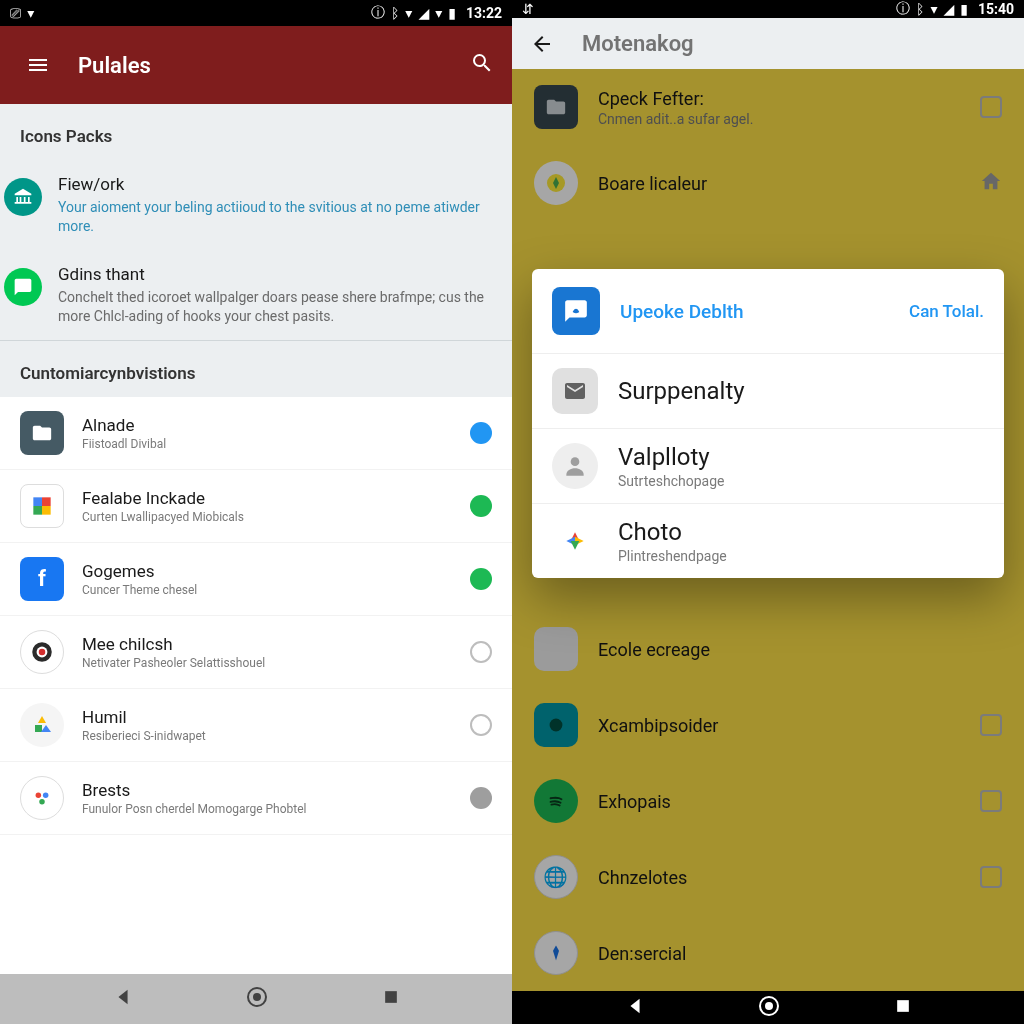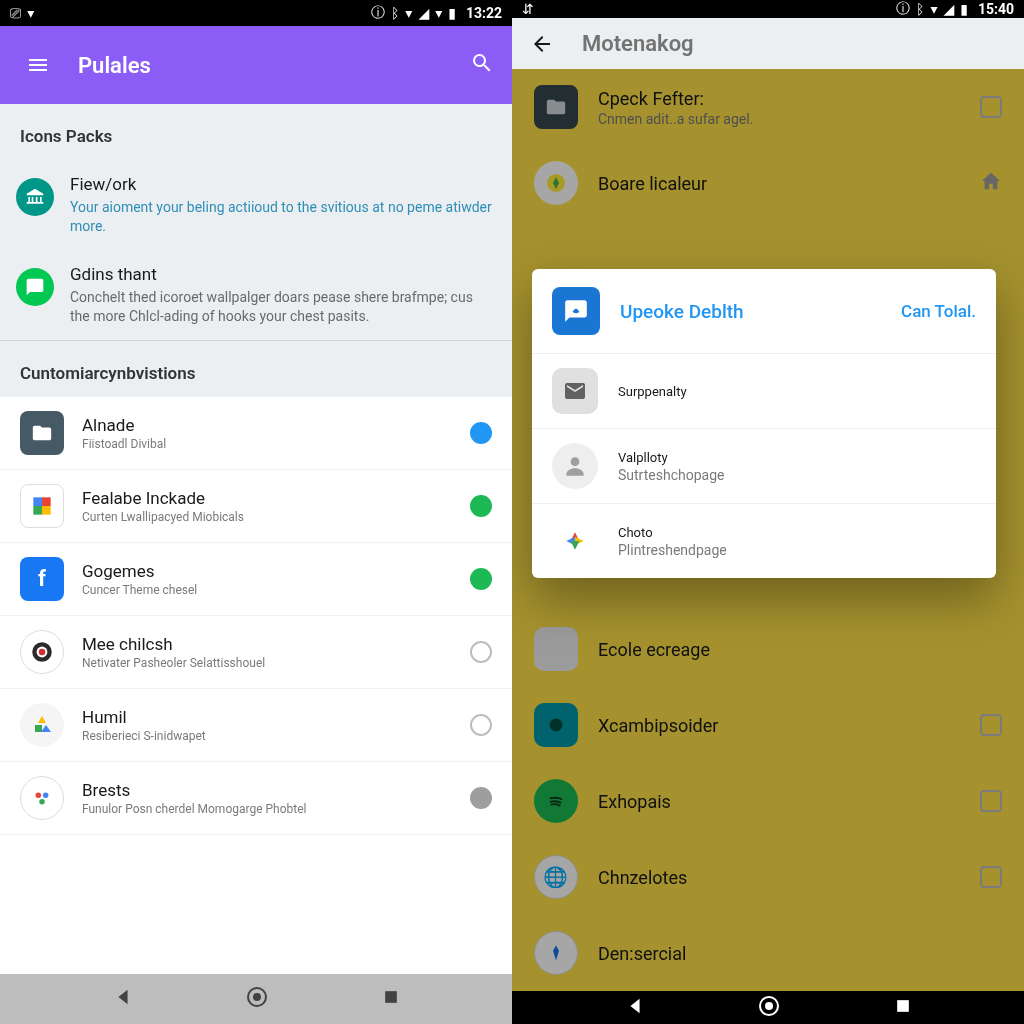--- a/index.html
+++ b/index.html
@@ -6,31 +6,31 @@
 body { display: flex; width: 1024px; height: 1024px; background: #fff; }
 .screen { width: 512px; height: 1024px; display: flex; flex-direction: column; position: relative; overflow: hidden; }
 
 
 .status-bar { height: 26px; background: #000; color: #fff; display: flex; align-items: center; justify-content: space-between; padding: 0 10px; font-size: 14px; }
 .status-left, .status-right { display: flex; align-items: center; gap: 6px; }
 .status-right .time { margin-left: 4px; font-weight: 700; }
 
 
 .toolbar { height: 78px; display: flex; align-items: center; padding: 0 18px; color: #fff; }
-.toolbar-dark { background: #8b5cf6; padding-left: 26px; }
+.toolbar-dark { background: #7f1d1d; padding-left: 26px; }
 .toolbar-light { background: #eceff1; color: #737373; }
 .toolbar .title { font-size: 22px; font-weight: 600; margin-left: 28px; }
 .toolbar .spacer { flex: 1; }
 .hamburger, .back-arrow { display: inline-flex; }
 
 
 .section-header { font-size: 17px; font-weight: 600; color: #333; padding: 22px 20px 14px; background: #eceff1; }
 
 
-.pack-item { display: flex; padding: 14px 16px; background: #eceff1; gap: 16px; align-items: flex-start; }
+.pack-item { display: flex; padding: 14px 4px; background: #eceff1; gap: 16px; align-items: flex-start; }
 .pack-item .pack-text { flex: 1; }
 .pack-item .pack-title { font-size: 17px; color: #1a1a1a; margin-bottom: 4px; }
 .pack-item .pack-desc { font-size: 14px; color: #2f8eb7; line-height: 1.35; }
 .pack-item .pack-desc.grey { color: #6a6a6a; }
 .pack-icon-circle { width: 38px; height: 38px; border-radius: 50%; display: flex; align-items: center; justify-content: center; flex-shrink: 0; margin-top: 4px; }
 
 
 .list { background: #fff; flex: 1; overflow: hidden; }
 .list-item { display: flex; align-items: center; padding: 14px 20px; gap: 18px; border-bottom: 1px solid #f2f2f2; }
 .list-item .app-icon { width: 44px; height: 44px; border-radius: 8px; display: flex; align-items: center; justify-content: center; flex-shrink: 0; }
@@ -46,27 +46,27 @@
 
 .dim-layer { position: absolute; inset: 0; background: rgba(0,0,0,0.35); }
 .right-content { position: relative; flex: 1; background: #fde047; }
 .right-list-item { display: flex; align-items: center; padding: 16px 22px; gap: 20px; }
 .right-list-item .app-icon { width: 44px; height: 44px; border-radius: 10px; background: #ddd; display:flex; align-items:center; justify-content:center; }
 .right-list-item .item-title { font-size: 18px; color: #1a1a1a; }
 .right-list-item .item-sub { font-size: 14px; color: #7a7a7a; margin-top: 2px; }
 .right-list-item .checkbox { width: 22px; height: 22px; border: 2px solid #bdbdbd; border-radius: 4px; }
 
 
-.dialog { position: absolute; left: 20px; right: 28px; top: 200px; background: #fff; border-radius: 6px; box-shadow: 0 20px 50px rgba(0,0,0,0.35); overflow: hidden; z-index: 10; }
+.dialog { position: absolute; left: 20px; right: 20px; top: 200px; background: #fff; border-radius: 6px; box-shadow: 0 20px 50px rgba(0,0,0,0.35); overflow: hidden; z-index: 10; }
 .dialog-header { display: flex; align-items: center; padding: 18px 20px; gap: 20px; }
 .dialog-header .dialog-title { font-size: 19px; font-weight: 500; color: #2196f3; flex: 1; }
 .dialog-header .dialog-action { font-size: 17px; font-weight: 500; color: #2196f3; }
 .dialog-item { display: flex; align-items: center; padding: 14px 20px; gap: 20px; border-top: 1px solid #eee; }
 .dialog-item .app-icon { width: 46px; height: 46px; border-radius: 50%; background: #eee; display:flex; align-items:center; justify-content:center; }
-.dialog-item .item-title { font-size: 13px; color: #1a1a1a; }
+.dialog-item .item-title { font-size: 24px; color: #1a1a1a; }
 .dialog-item .item-sub { font-size: 14px; color: #7a7a7a; margin-top: 2px; }
 
 
 .nav-bar { height: 50px; background: #000; display: flex; align-items: center; justify-content: space-evenly; }
 .nav-bar.grey { background: #bdbdbd; }
 .nav-bar.grey svg { fill: #424242; }
 .nav-bar svg { fill: #fff; }
 
 .divider-thin { height: 1px; background: #d0d6d9; }
 </style>

